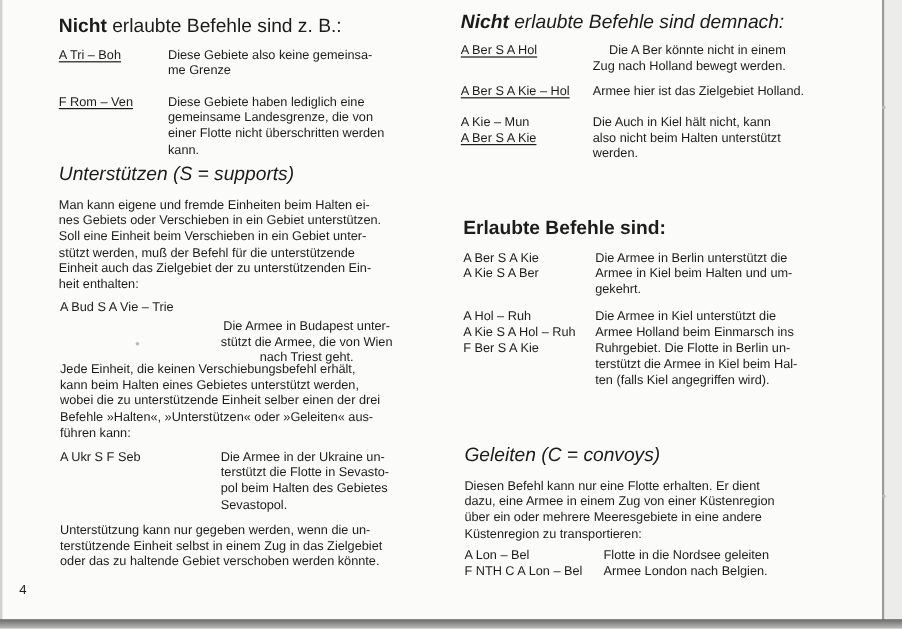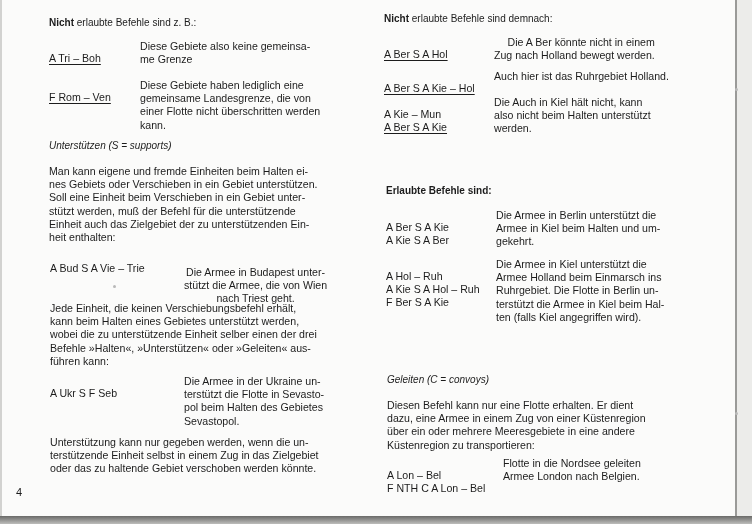--- a/index.html
+++ b/index.html
@@ -8,22 +8,22 @@
     background: #f3f3f1;
     font-family: "Liberation Sans", sans-serif;
     color: #1c1c1c;
   }
   .page { position: absolute; top: 0; height: 518px; background: #fbfbfa; }
   .page-left { left: 0; width: 376px; border-left: 2px solid #d2d2d0; }
   .page-right { left: 376px; width: 360px; }
   .binding { position: absolute; left: 735px; top: 0; width: 2px; height: 518px; background: #9a9a98; }
   .right-edge { position: absolute; left: 737px; top: 0; width: 15px; height: 518px; background: #ececea; }
   .bottom-edge { position: absolute; left: 0; top: 516px; width: 752px; height: 8px; background: linear-gradient(#6a6a68, #bdbdbb); }
-  .abs { position: absolute; font-size: 10px; line-height: 13.2px; }
-  .cmd { position: absolute; font-size: 10.6px; line-height: 13.2px; white-space: pre; margin-top: 12px; }
+  .abs { position: absolute; font-size: 16px; line-height: 13.2px; }
+  .cmd { position: absolute; font-size: 10.6px; line-height: 13.2px; white-space: pre; }
   .u { text-decoration: underline; text-underline-offset: 2px; }
   .it { font-style: italic; }
   b { font-weight: bold; }
   .para { position: absolute; font-size: 10.6px; line-height: 13.2px; }
   .pagenum { position: absolute; left: 16px; top: 486px; font-size: 11px; }
   .speck { position: absolute; width: 3px; height: 3px; background: #b9b9b9; border-radius: 50%; }
 </style>
 </head>
 <body>
 
@@ -70,28 +70,28 @@
 pol beim Halten des Gebietes
 Sevastopol.</div>
 
 <div class="para" style="left:50px;top:436px;white-space:pre;">Unterstützung kann nur gegeben werden, wenn die un-
 terstützende Einheit selbst in einem Zug in das Zielgebiet
 oder das zu haltende Gebiet verschoben werden könnte.</div>
 
 <div class="pagenum">4</div>
 <div class="speck" style="left:113px;top:285px;"></div>
 
-<div class="abs" style="left:384px;top:12px;"><b>Nicht</b><span> erlaubte Befehle sind demnach:</span></div>
+<div class="abs" style="left:384px;top:12px;font-style:italic;"><b>Nicht</b><span> erlaubte Befehle sind demnach:</span></div>
 
 <div class="cmd u" style="left:384px;top:36px;">A Ber S A Hol</div>
 <div class="para" style="left:494px;top:36px;white-space:pre;text-align:right;">Die A Ber könnte nicht in einem
 Zug nach Holland bewegt werden.</div>
 
 <div class="cmd u" style="left:384px;top:70px;">A Ber S A Kie – Hol</div>
-<div class="para" style="left:494px;top:70px;white-space:pre;">Auch hier ist das Ruhrgebiet Holland.</div>
+<div class="para" style="left:494px;top:70px;white-space:pre;">Armee hier ist das Zielgebiet Holland.</div>
 
 <div class="cmd" style="left:384px;top:96px;">A Kie – Mun</div>
 <div class="cmd u" style="left:384px;top:109px;">A Ber S A Kie</div>
 <div class="para" style="left:494px;top:96px;white-space:pre;">Die Auch in Kiel hält nicht, kann
 also nicht beim Halten unterstützt
 werden.</div>
 
 <div class="abs" style="left:386px;top:184px;font-weight:bold;">Erlaubte Befehle sind:</div>
 
 <div class="cmd" style="left:386px;top:209px;">A Ber S A Kie

